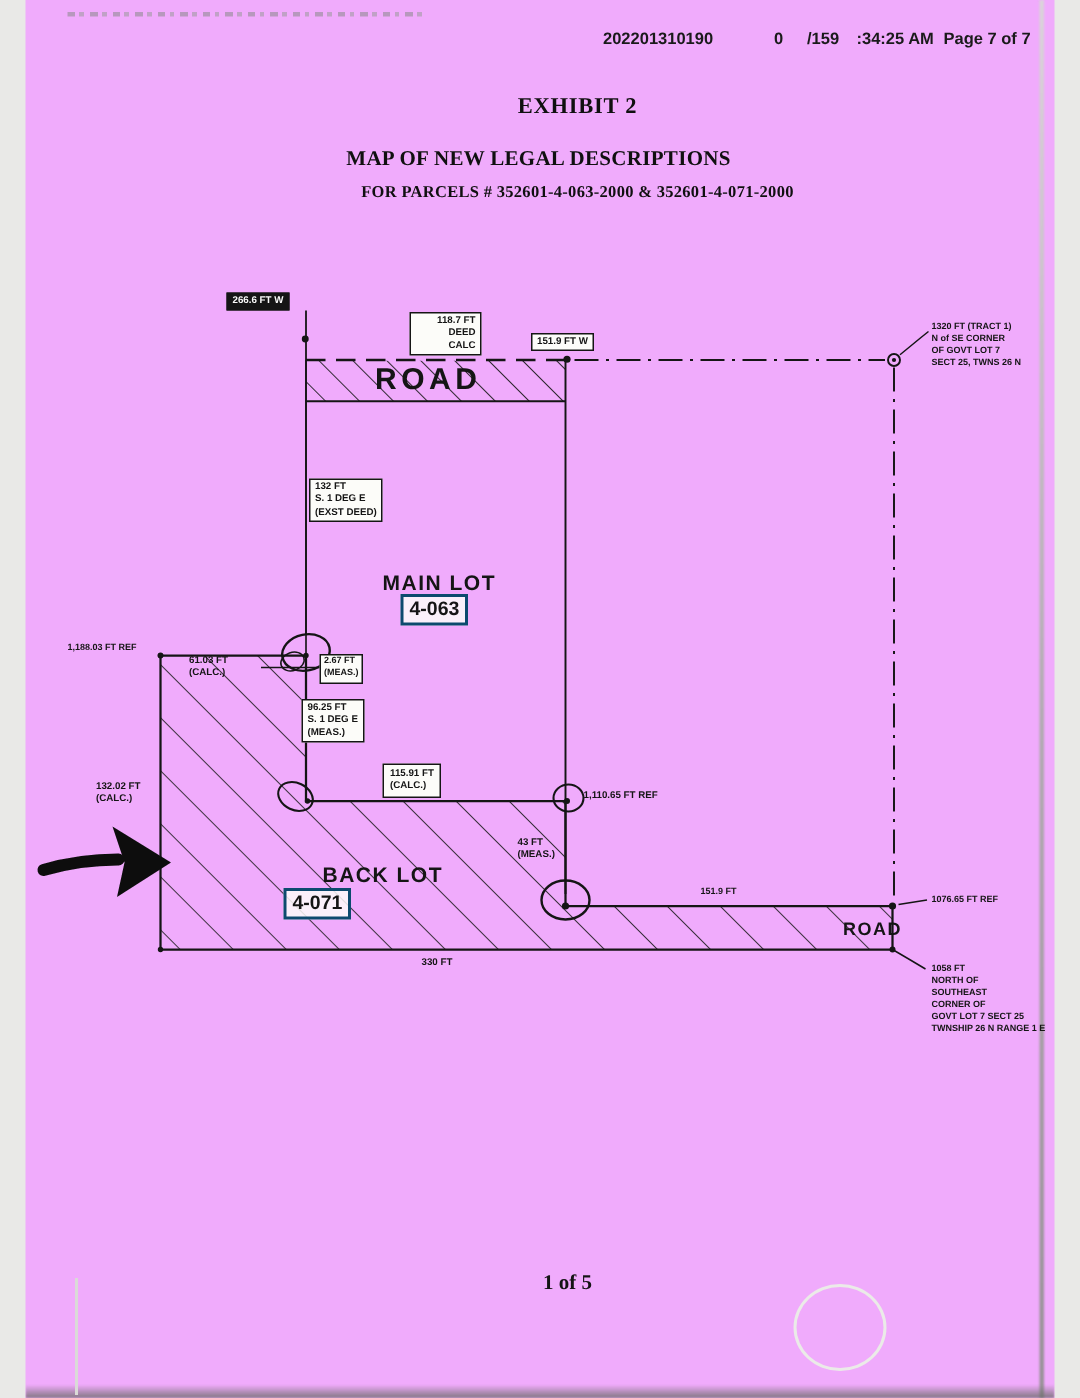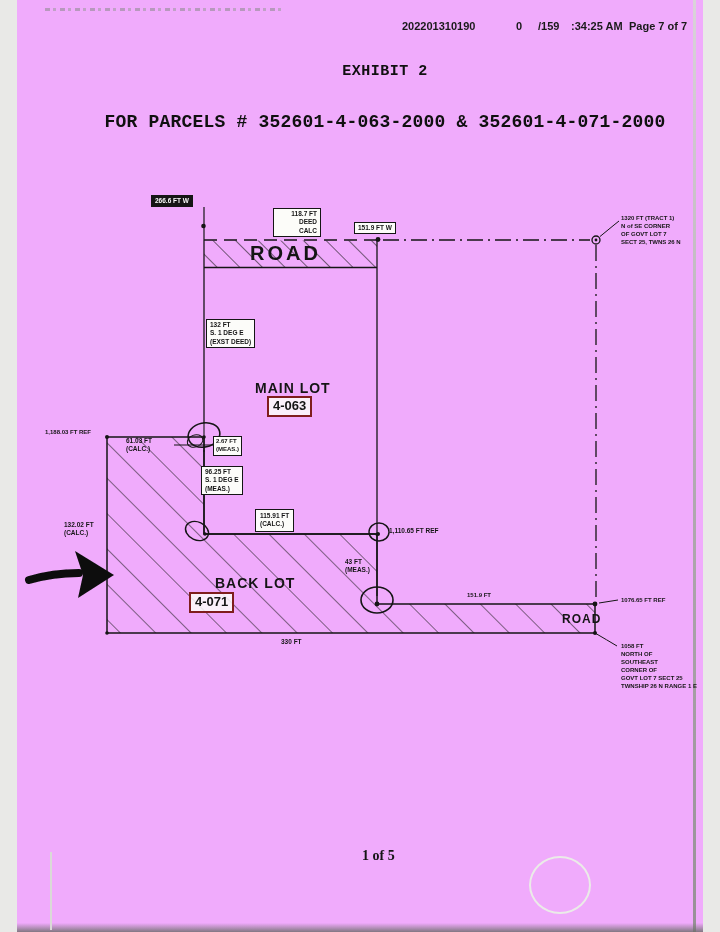--- a/index.html
+++ b/index.html
@@ -28,33 +28,33 @@
     position:absolute;left:512px;top:856px;width:58px;height:54px;
     border:2.5px solid #ebebe8;border-radius:50%;
   }
   .scan-smudge-left{
     position:absolute;left:33px;top:852px;width:2px;height:78px;
     background:#dadad7;filter:blur(.5px);
   }
   
   .hdr span{position:absolute;top:20px;font:bold 11px "Liberation Sans",sans-serif;color:#1a1a1a;white-space:nowrap;}
   .title{position:absolute;transform:translateX(-50%);white-space:nowrap;
-    font-family:Liberation Mono, monospace;font-weight:bold;color:#101010;}
+    font-family:Liberation Serif, serif;font-weight:bold;color:#101010;}
   .t-exhibit{left:368px;top:63px;font-size:15px;letter-spacing:.5px;}
   .t-sub1{left:342px;top:99px;font-size:14px;letter-spacing:.2px;}
-  .t-sub2{left:368px;top:112px;font-size:18px;letter-spacing:.2px;}
+  .t-sub2{left:368px;top:122px;font-size:11px;letter-spacing:.2px;}
   .footer-page{position:absolute;left:345px;top:848px;font:bold 14px "Liberation Serif",serif;color:#141414;}
   
   .linework{position:absolute;left:0;top:0;}
   .lbl{position:absolute;font:bold 6.5px "Liberation Sans",sans-serif;color:#151515;
     white-space:nowrap;line-height:1.3;}
   .bx{border:1.5px solid #151515;background:#fcfcf9;padding:1px 3px;}
   .inv{background:#151515;color:#fafafa;border:1px solid #151515;padding:1px 3px;font-size:6.5px;}
   .nm{font-size:14px;letter-spacing:1px;}
-  .pid{border:2px solid #7f1d1d;font-size:13px;padding:0 4px;background:rgba(252,252,249,.85);}
+  .pid{border:2px solid #0c4a6e;font-size:13px;padding:0 4px;background:rgba(252,252,249,.85);}
   .road-big{font-size:20px;letter-spacing:3px;}
   .road-small{font-size:12px;letter-spacing:1px;}
   .note{font-size:6px;line-height:1.32;}
 </style>
 </head>
 <body>
 
 <div class="page">
 
   <div class="stamp-blur"></div>
@@ -65,20 +65,21 @@
 
   <div class="hdr">
     <span style="left:385px">202201310190</span>
     <span style="left:499px">0</span>
     <span style="left:521px">/159</span>
     <span style="left:554px">:34:25 AM</span>
     <span style="left:612px">Page 7 of 7</span>
   </div>
 
   <div class="title t-exhibit">EXHIBIT 2</div>
+  <div class="title t-sub1">MAP OF NEW LEGAL DESCRIPTIONS</div>
   <div class="title t-sub2">FOR PARCELS # 352601-4-063-2000 &amp; 352601-4-071-2000</div>
 
   <svg class="linework" width="720" height="932" viewBox="0 0 720 932">
     <defs>
       <pattern id="hatchLot" patternUnits="userSpaceOnUse" width="25" height="25" patternTransform="rotate(-45)">
         <line x1="0" y1="0" x2="0" y2="25" stroke="#1a1a1a" stroke-width="1.1"></line>
       </pattern>
       <pattern id="hatchRoad" patternUnits="userSpaceOnUse" width="16" height="16" patternTransform="rotate(-45)">
         <line x1="0" y1="0" x2="0" y2="16" stroke="#1a1a1a" stroke-width="1.2"></line>
       </pattern>

